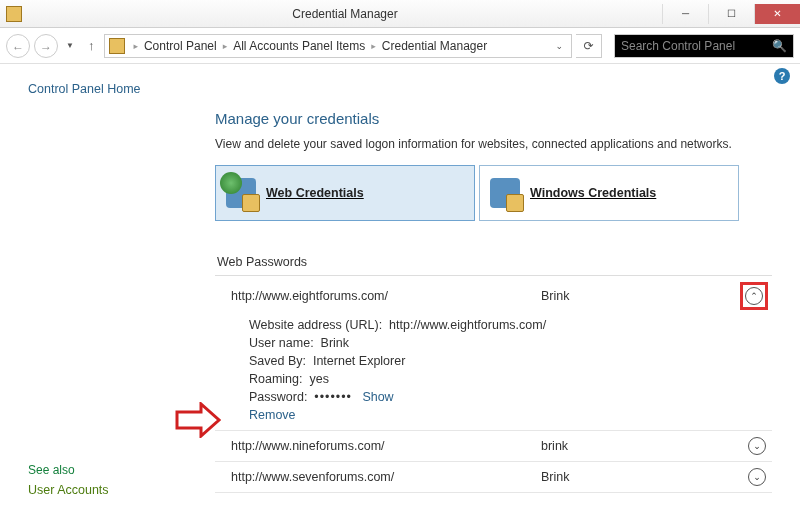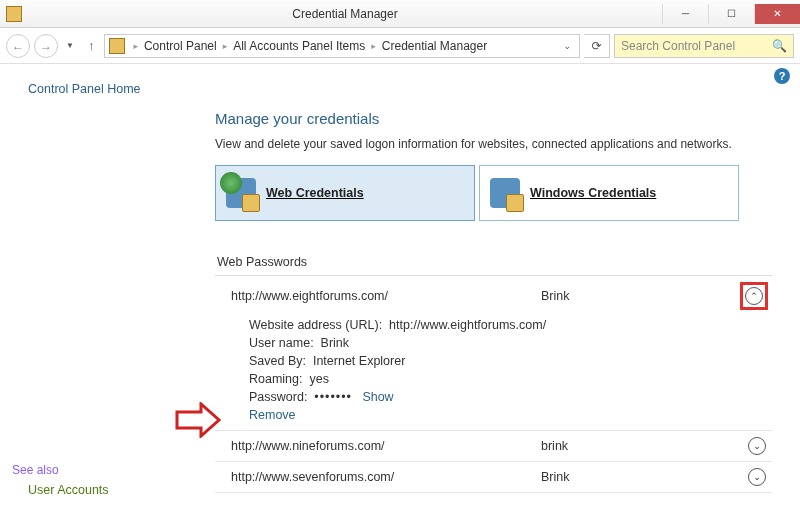--- a/index.html
+++ b/index.html
@@ -15,27 +15,27 @@
   .toolbar { height:36px; background:#fff; border-bottom:1px solid #e0e0e0; display:flex; align-items:center; padding:0 6px; gap:4px;}
   .navbtn { width:24px; height:24px; border:1px solid #ccc; border-radius:50%; display:flex; align-items:center; justify-content:center; color:#888; font-size:12px; background:#fff;}
   .dropdown-tri { font-size:8px; color:#555; padding:0 4px;}
   .up { font-size:13px; color:#555; padding:0 6px;}
   .addressbar { flex:1; height:24px; border:1px solid #ccc; display:flex; align-items:center; padding:0 2px; font-size:12px; color:#333; background:#fff;}
   .addressbar .foldericon{ width:16px; height:16px; background:#e8c060; border:1px solid #a07820; margin:0 4px 0 2px;}
   .addressbar .sep{ color:#999; margin:0 4px; font-size:9px;}
   .addressbar .crumb{ padding:0 2px;}
   .addressbar .dd{ margin-left:auto; padding:0 6px; color:#555; font-size:9px;}
   .refresh { width:26px; height:24px; border:1px solid #ccc; border-left:none; display:flex; align-items:center; justify-content:center; font-size:12px; color:#555;}
-  .searchbox { width:180px; height:24px; border:1px solid #ccc; display:flex; align-items:center; padding:0 6px; font-size:12px; color:#888; background:#fef9c3;}
+  .searchbox { width:180px; height:24px; border:1px solid #ccc; display:flex; align-items:center; padding:0 6px; font-size:12px; color:#888; margin-left:8px; background:#000000;}
   .searchbox .sicon{ margin-left:auto; color:#888;}
 
   .body { display:flex; height:calc(507px - 28px - 36px); }
   .sidebar { width:215px; padding:18px 0 0 28px; position:relative;}
   .sidebar .cph { color:#2c628b; font-size:12.5px;}
-  .sidebar .seealso { position:absolute; bottom:30px; left:12px; font-size:12px; color:#8b5cf6;}
+  .sidebar .seealso { position:absolute; bottom:30px; left:28px; font-size:12px; color:#15803d;}
   .sidebar .ua { position:absolute; bottom:10px; left:28px; font-size:12.5px; color:#4d7c0f;}
 
   .main { flex:1; padding:14px 28px 0 0; position:relative;}
   .helpicon { position:absolute; top:4px; right:10px; width:16px; height:16px; border-radius:50%; background:#2a7ab0; color:#fff; font-size:11px; font-weight:bold; display:flex; align-items:center; justify-content:center;}
   .h1 { color:#2c628b; font-size:15px; font-weight:400; margin-bottom:10px;margin-top:32px;}
   .sub { font-size:12px; color:#333; margin-bottom:14px;}
 
   .tabrow { display:flex; gap:4px; margin-bottom:30px;text-decoration:underline;}
   .credtab { width:260px; height:56px; border:1px solid #98bbd8; display:flex; align-items:center; padding:0 10px; gap:10px;}
   .credtab.active { background:#dceaf5; border:1px solid #6fa3cf;}

